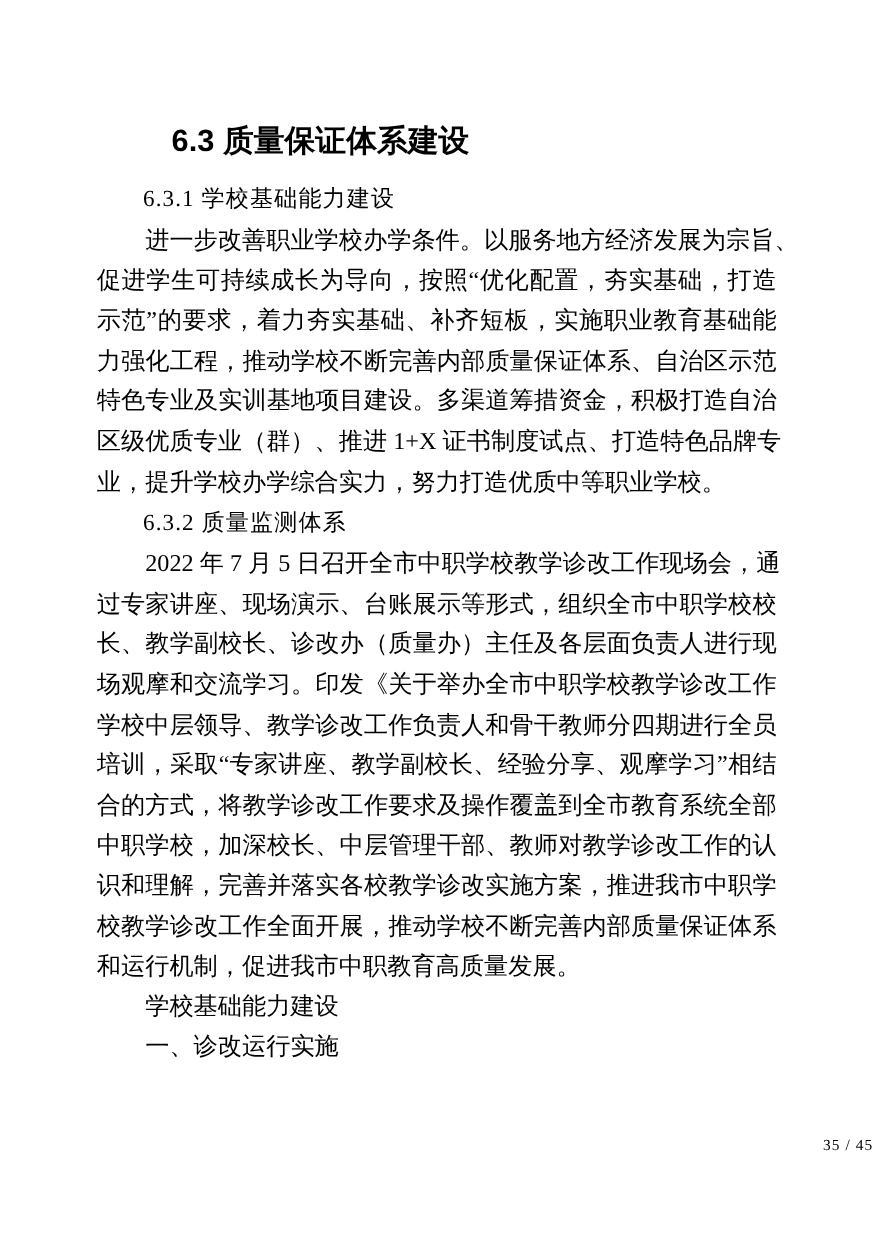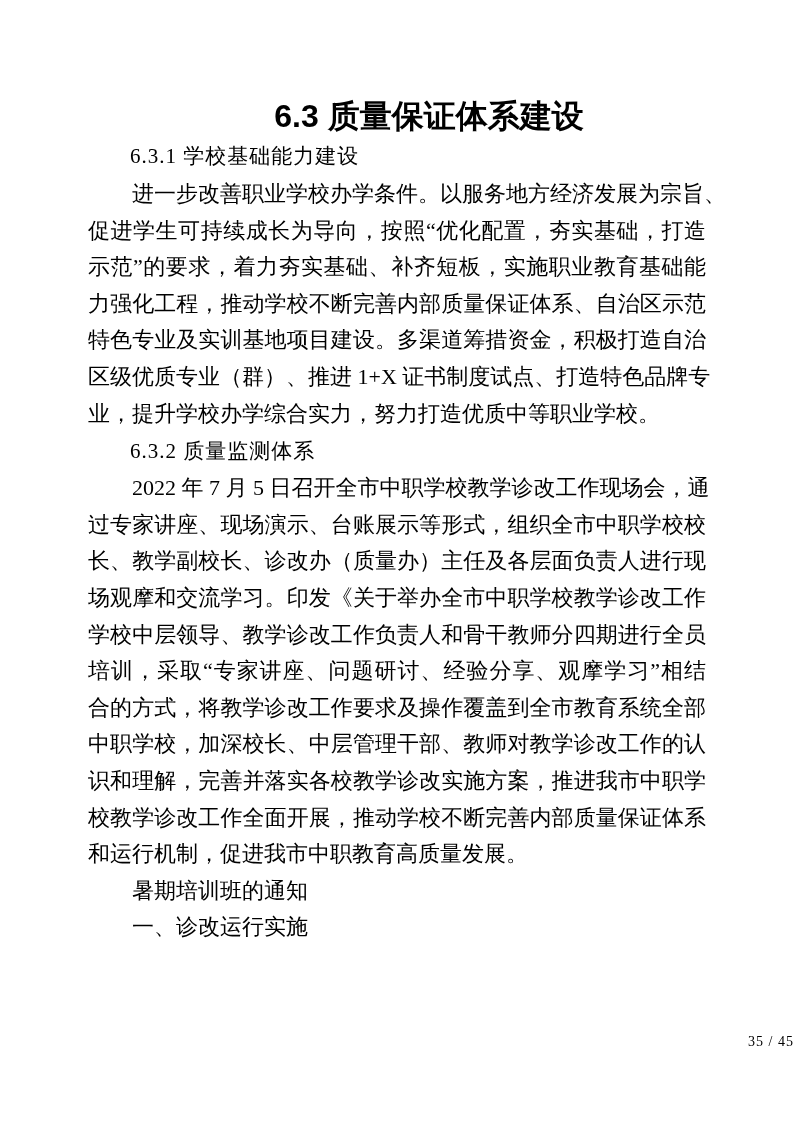--- a/index.html
+++ b/index.html
@@ -13,29 +13,28 @@
     font-family: "Liberation Serif", serif;
     overflow: hidden;
   }
   .content {
     position: absolute;
     left: 88px;
     top: 96px;
     width: 618px;
   }
   .h-main {
-    margin: 0;
+    margin: 12px;
     font-family: "Liberation Sans", sans-serif;
     font-weight: bold;
-    font-size: 32px;
+    font-size: 28px;
     line-height: 40px;
     height: 40px;
     text-indent: 2em;
     white-space: nowrap;
-    text-align: center;
   }
   .h-sub {
     margin: 0;
     font-weight: normal;
     font-size: 21px;
     line-height: 40px;
     height: 40px;
     text-indent: 2em;
     white-space: nowrap;
     letter-spacing: 1px;
@@ -91,30 +90,30 @@
       </div>
 
     <h2 class="h-sub second">6.3.2 质量监测体系</h2>
 
     <div class="para">
         <div class="line">2022 年 7 月 5 日召开全市中职学校教学诊改工作现场会，通</div>
         <div class="line">过专家讲座、现场演示、台账展示等形式，组织全市中职学校校</div>
         <div class="line">长、教学副校长、诊改办（质量办）主任及各层面负责人进行现</div>
         <div class="line">场观摩和交流学习。印发《关于举办全市中职学校教学诊改工作</div>
         <div class="line">学校中层领导、教学诊改工作负责人和骨干教师分四期进行全员</div>
-        <div class="line">培训，采取“专家讲座、问题研讨、经验分享、观摩学习”相结</div>
+        <div class="line">培训，采取“专家讲座、教学副校长、经验分享、观摩学习”相结</div>
         <div class="line">合的方式，将教学诊改工作要求及操作覆盖到全市教育系统全部</div>
         <div class="line">中职学校，加深校长、中层管理干部、教师对教学诊改工作的认</div>
         <div class="line">识和理解，完善并落实各校教学诊改实施方案，推进我市中职学</div>
         <div class="line">校教学诊改工作全面开展，推动学校不断完善内部质量保证体系</div>
         <div class="line">和运行机制，促进我市中职教育高质量发展。</div>
       </div>
 
     <div class="para">
-        <div class="line">暑期培训班的通知</div>
+        <div class="line">学校基础能力建设</div>
       </div>
 
     <div class="para">
         <div class="line">一、诊改运行实施</div>
       </div>
 
   </div>
 
   <div class="footer">35 / 45</div>
 </div>

